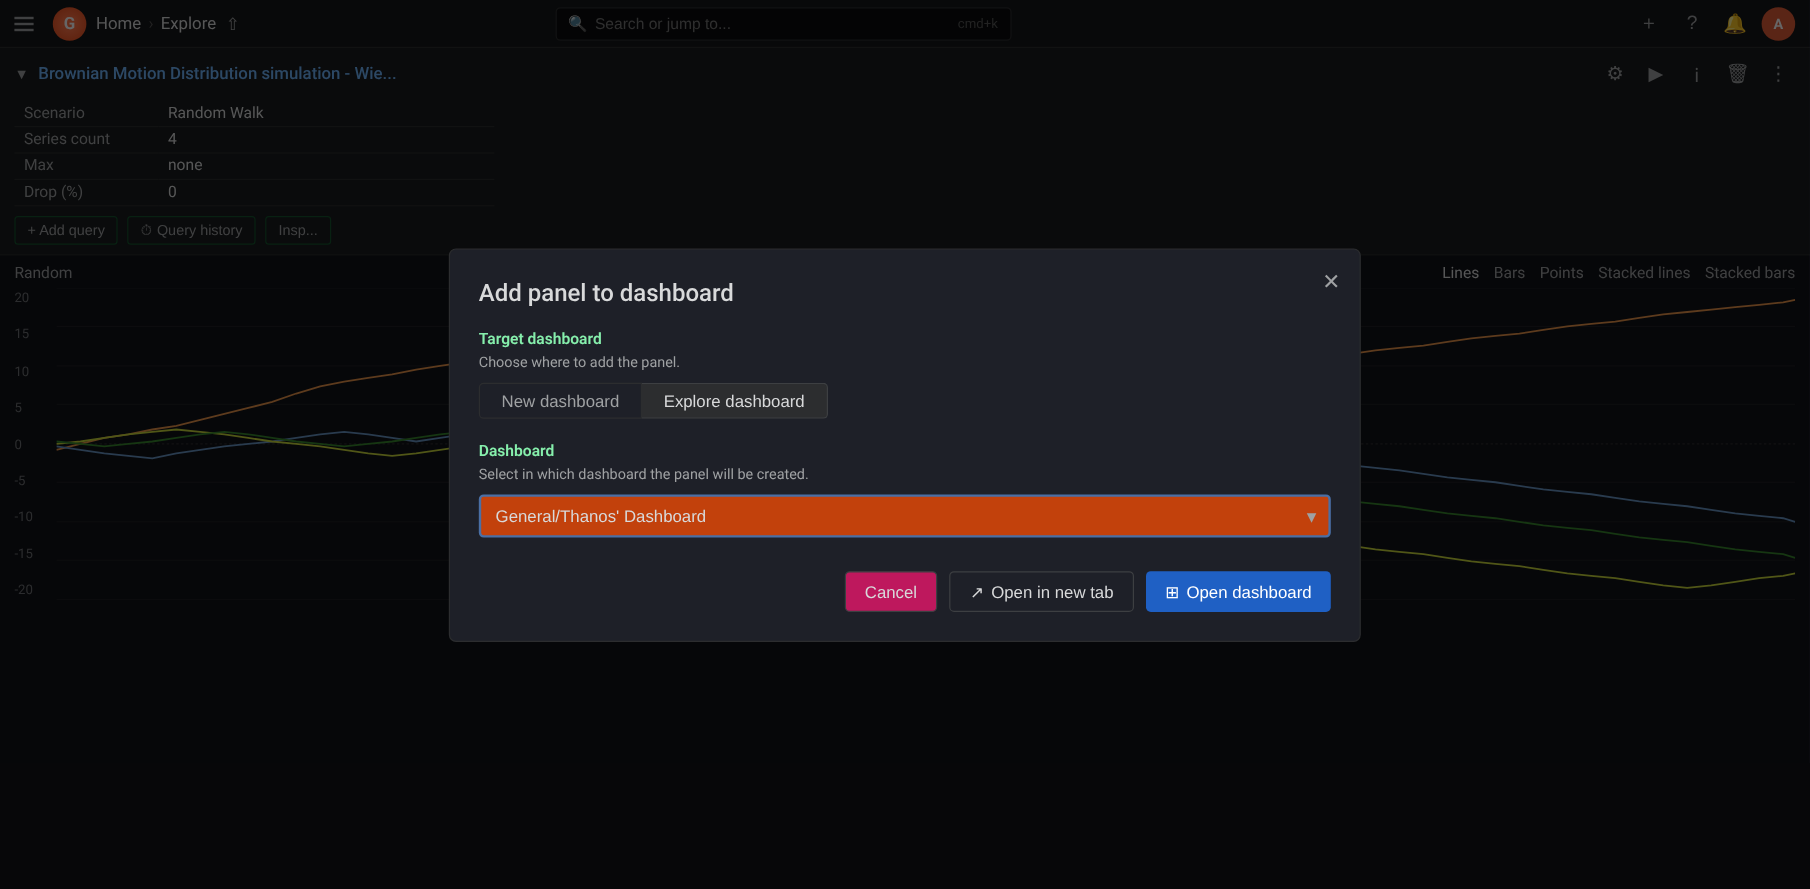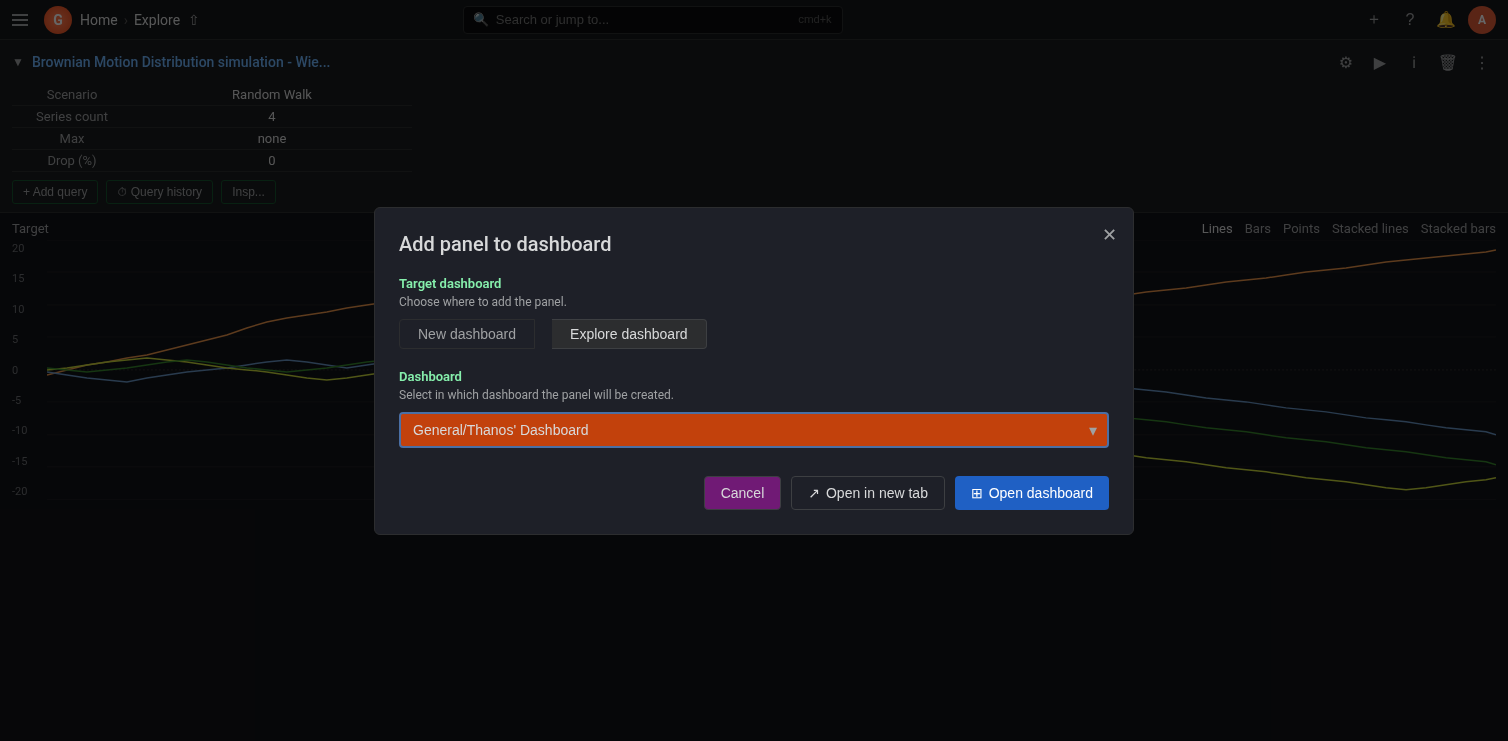--- a/index.html
+++ b/index.html
@@ -104,21 +104,20 @@
     }
     .query-title {
       color: #6eb3fa; font-size: 14px; font-weight: 500;
     }
     .query-table {
       border-collapse: collapse; width: 400px; margin-bottom: 8px;
     }
     .query-table td {
       padding: 3px 8px; font-size: 13px;
       border-bottom: 1px solid #2c2d2f;
-      text-align: center;
     }
     .query-table td:first-child { color: #9fa1a3; width: 120px; }
     .query-table td:last-child { color: #d8d9da; }
 
     .query-actions {
       display: flex; align-items: center; gap: 8px;
     }
     .query-action-btn {
       background: transparent; border: 1px solid #14532d;
       color: #9fa1a3; border-radius: 3px;
@@ -192,21 +191,21 @@
       font-size: 13px; font-weight: 600; color: #86efac;
       margin-bottom: 4px;
     }
     .modal-section-desc {
       font-size: 12px; color: #9fa1a3;
       margin-bottom: 10px;
     }
 
     
     .toggle-group {
-      display: flex; margin-bottom: 20px; gap: 17px;
+      display: flex; margin-bottom: 20px;
     }
     .toggle-btn {
       padding: 6px 18px; font-size: 14px; cursor: pointer;
       border: 1px solid #2c2d2f; background: transparent;
       color: #9fa1a3;
     }
     .toggle-btn:first-child { border-radius: 4px 0 0 4px; }
     .toggle-btn:last-child { border-radius: 0 4px 4px 0; border-left: none; }
     .toggle-btn.active {
       background: #2c2d2f; color: #d8d9da; border-color: #3d3f42;
@@ -230,21 +229,21 @@
       transform: translateY(-50%);
       color: #9fa1a3; pointer-events: none;
     }
 
     
     .modal-footer {
       display: flex; justify-content: flex-end; gap: 10px;
       margin-top: 4px;
     }
     .btn-cancel {
-      background: #701a75; border: 1px solid #3d3f42;
+      background: #be185d; border: 1px solid #3d3f42;
       color: #d8d9da; border-radius: 4px;
       padding: 8px 16px; font-size: 14px; cursor: pointer;
     }
     .btn-open-tab {
       background: #1e2028; border: 1px solid #3d3f42;
       color: #d8d9da; border-radius: 4px;
       padding: 8px 16px; font-size: 14px; cursor: pointer;
       display: flex; align-items: center; gap: 6px;
     }
     .btn-open-dashboard {
@@ -324,21 +323,21 @@
       <button class="query-action-btn">
         <span>⏱</span>
         <span>Query history</span>
       </button>
       <button class="query-action-btn">Insp...</button>
     </div>
   </div>
 
   <div class="graph-area">
     <div class="graph-header">
-      <span class="graph-title">Target</span>
+      <span class="graph-title">Random</span>
       <div class="graph-view-options">
         <span class="active" style="color:#d8d9da;">Lines</span>
         <span>Bars</span>
         <span>Points</span>
         <span>Stacked lines</span>
         <span>Stacked bars</span>
       </div>
     </div>
 
     <div class="graph-canvas">

